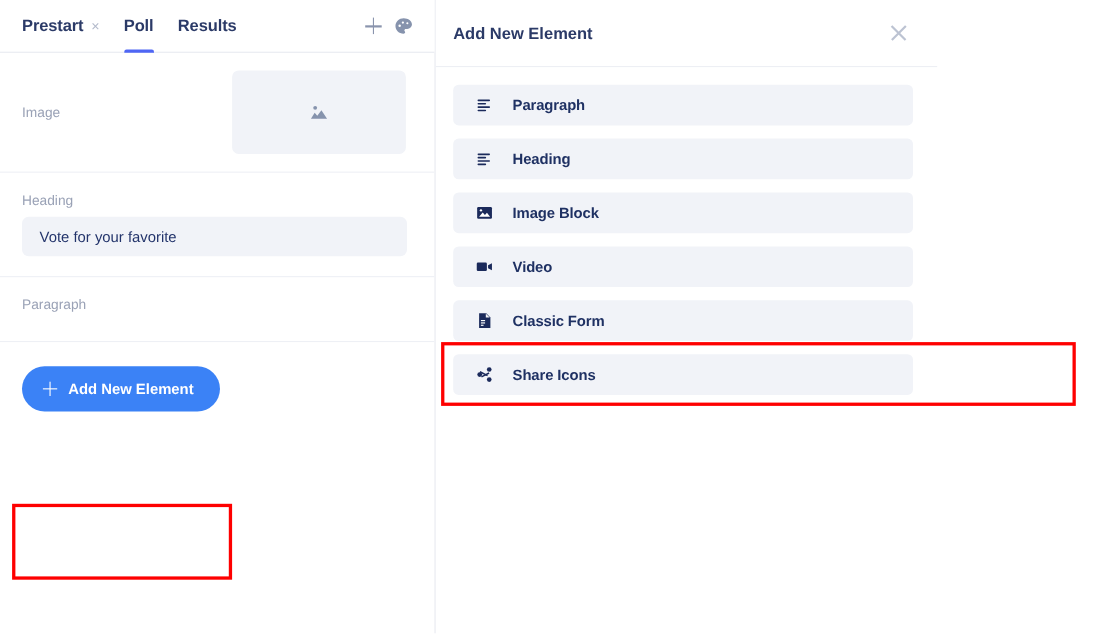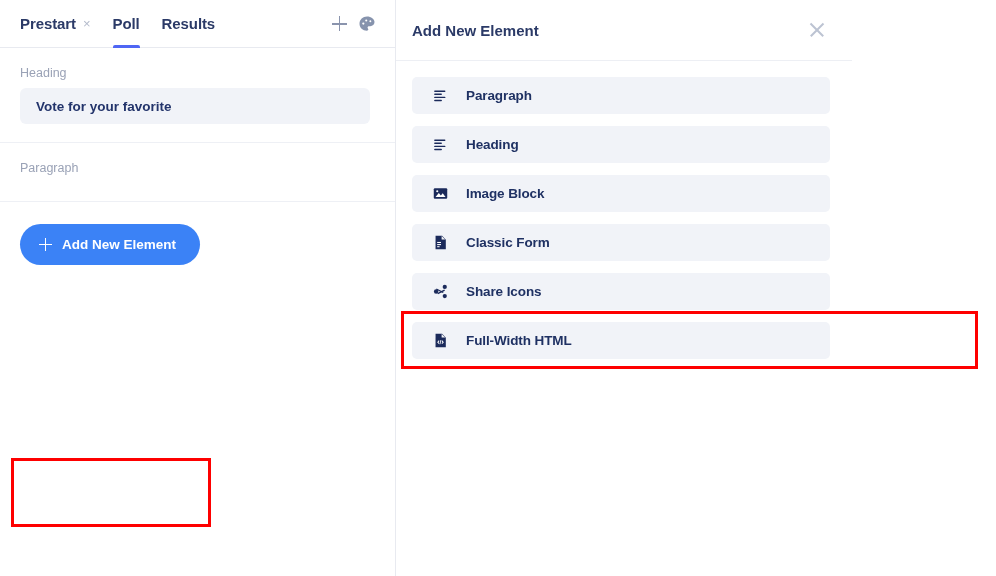--- a/index.html
+++ b/index.html
@@ -119,21 +119,21 @@
   }
   .field-input {
     width: 350px;
     height: 36px;
     background: #f1f3f8;
     border-radius: 6px;
     display: flex;
     align-items: center;
     padding: 0 16px;
     font-size: 13.5px;
-    font-weight: bold;
+    font-weight: normal;
     color: #23346b;
     cursor: text;
   }
   .no-border { border-bottom: none; }
 
   .add-btn-zone {
     padding: 22px 20px 0 20px;
   }
   .add-btn {
     display: inline-flex;
@@ -272,20 +272,29 @@
           <path fill="#8693ad" d="M12 3C7 3 3 6.8 3 11.6c0 4.7 3.9 8.4 8.8 8.4 1 0 1.8-.7 1.8-1.6 0-.5-.2-.8-.5-1.1-.3-.3-.4-.6-.4-1 0-.9.7-1.6 1.6-1.6h1.6c2.8 0 5.1-2.2 5.1-5C21 6.2 17 3 12 3z"></path>
           <circle cx="7.6" cy="11.4" r="1.35" fill="#ffffff"></circle>
           <circle cx="11.1" cy="7.8" r="1.25" fill="#ffffff"></circle>
           <circle cx="16" cy="8.6" r="1.15" fill="#ffffff"></circle>
         </svg>
       </div>
     </div>
 
     <div class="form-area">
 
+      <div class="field-block image-row">
+        <span class="field-label inline">Image</span>
+        <div class="image-drop">
+          <svg width="22" height="22" viewBox="0 0 24 24">
+            <path fill="#8693ad" d="M4 18.5h16L14.4 10l-4.1 5.6-2.6-3.1z"></path>
+            <circle cx="8.2" cy="7.7" r="1.9" fill="#8693ad"></circle>
+          </svg>
+        </div>
+      </div>
 
       <div class="field-block">
         <span class="field-label">Heading</span>
         <div class="field-input">Vote for your favorite</div>
       </div>
 
       <div class="field-block">
         <span class="field-label">Paragraph</span>
       </div>
 
@@ -341,20 +350,29 @@
         <span class="element-icon">
           <svg width="17" height="17" viewBox="0 0 24 24">
             <rect x="2.5" y="4.5" width="19" height="15" rx="1.6" fill="#1b2a5b"></rect>
             <path fill="#ffffff" d="M5 17l4.6-5.6 2.9 3.4 2.6-3 4 5.2z"></path>
             <circle cx="7.4" cy="8.8" r="1.5" fill="#ffffff"></circle>
           </svg>
         </span>
         <span class="element-label">Image Block</span>
       </div>
 
+      <div class="element-item">
+        <span class="element-icon">
+          <svg width="17" height="17" viewBox="0 0 24 24">
+            <rect x="2" y="6.5" width="13" height="11" rx="1.6" fill="#1b2a5b"></rect>
+            <path fill="#1b2a5b" d="M16.5 10.2l5-2.8v9.2l-5-2.8z"></path>
+          </svg>
+        </span>
+        <span class="element-label">Video</span>
+      </div>
 
       <div class="element-item">
         <span class="element-icon">
           <svg width="17" height="17" viewBox="0 0 24 24">
             <path fill="#1b2a5b" d="M5 2.5h9.2L19.5 8v13.5H5z"></path>
             <path fill="#ffffff" d="M13.6 2.9v5h5z" opacity="0.95"></path>
             <g fill="#ffffff">
               <rect x="7.3" y="11.2" width="5.4" height="1.5"></rect>
               <rect x="7.3" y="14.2" width="5.4" height="1.5"></rect>
               <rect x="7.3" y="17.2" width="3.4" height="1.5"></rect>
@@ -373,34 +391,20 @@
               <circle cx="5.8" cy="12" r="3.1"></circle>
               <rect x="6.5" y="7.6" width="11" height="1.9" transform="rotate(27 6.5 7.6)"></rect>
               <rect x="7.6" y="14.2" width="11" height="1.9" transform="rotate(-27 7.6 14.2)"></rect>
             </g>
           </svg>
         </span>
         <span class="element-label">Share Icons</span>
       </div>
 
 
-      <div class="element-item">
-        <span class="element-icon">
-          <svg width="17" height="17" viewBox="0 0 24 24">
-            <path fill="#1b2a5b" d="M5 2.5h9.2L19.5 8v13.5H5z"></path>
-            <path fill="#ffffff" d="M13.6 2.9v5h5z" opacity="0.95"></path>
-            <g fill="#ffffff">
-              <path d="M9.6 11.8l-2.3 2.6 2.3 2.6.95-.95-1.4-1.65 1.4-1.65z"></path>
-              <path d="M14.4 11.8l2.3 2.6-2.3 2.6-.95-.95 1.4-1.65-1.4-1.65z"></path>
-              <rect x="11.3" y="11.5" width="1.2" height="5.9" transform="rotate(14 11.9 14.4)"></rect>
-            </g>
-          </svg>
-        </span>
-        <span class="element-label">Full-Width HTML</span>
-      </div>
 
     </div>
   </div>
 
   <div class="hl" id="hl-add-btn"></div>
   <div class="hl" id="hl-share"></div>
 
 </div>
 
 </body></html>

